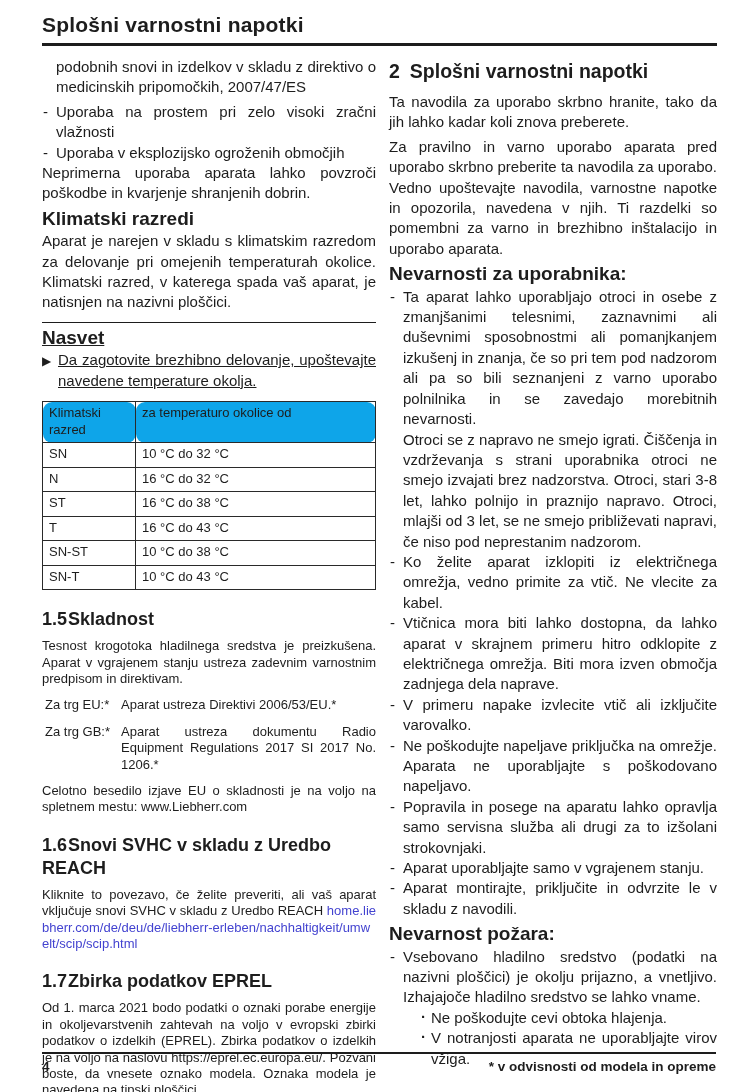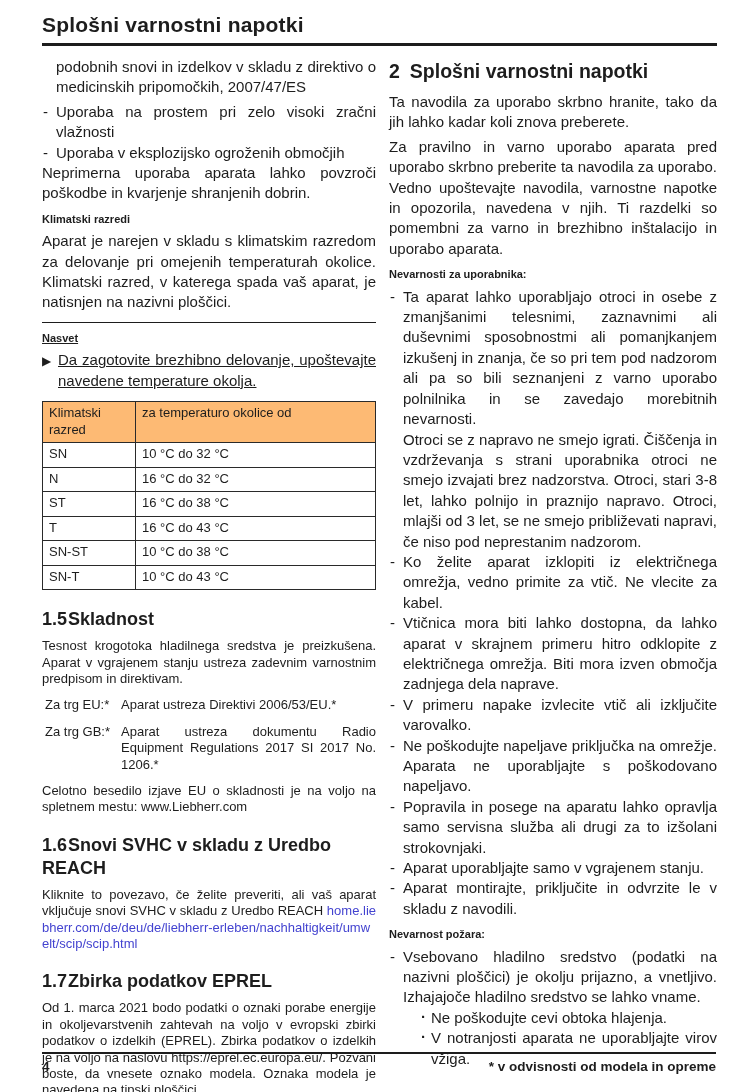--- a/index.html
+++ b/index.html
@@ -19,32 +19,32 @@
   .col-left{width:334px;flex:0 0 334px;}
   .col-right{width:328px;flex:0 0 328px;}
 
   .body-text{font-size:15px;line-height:20.4px;text-align:justify;hyphens:manual;}
   .body-text p{margin:0 0 4px 0;}
   .hang{padding-left:14px;}
   .dash-list{list-style:none;margin:0;padding:0;}
   .dash-list>li{position:relative;padding-left:14px;margin:0;}
   .dash-list>li::before{content:"-";position:absolute;left:1px;top:0;}
   .dash-list p{margin:0;}
-  .subhead{font-size:11px;font-weight:700;margin:5px 0 2px 0;text-align:left;}
+  .subhead{font-size:19px;font-weight:700;margin:5px 0 2px 0;text-align:left;}
 
   .tip-box{border-top:1.5px solid #1d1d1d;margin-top:9px;padding-top:5px;padding-bottom:8px;text-decoration:underline;}
   .tip-item{position:relative;padding-left:16px;}
   .tip-item .arrow{position:absolute;left:0;top:1px;font-size:12px;}
 
   table.climate{border-collapse:collapse;width:100%;font-size:13px;margin-top:2px;}
   table.climate th,table.climate td{
     border:1.6px solid #2a2a2a;text-align:left;font-weight:400;
     padding:3px 6px 4px 6px;line-height:16.5px;vertical-align:top;
   }
-  table.climate th{background:#fdba74;}
+  table.climate th{background:#0ea5e9;border-radius:9px;}
   table.climate .c1{width:80px;}
 
   .sec-head{font-size:18px;font-weight:700;margin:18px 0 7px 0;line-height:23px;text-align:left;}
   .sec-head .num{margin-right:1px;}
   .small-text{font-size:13px;line-height:16.4px;text-align:justify;hyphens:manual;}
   .small-text p{margin:0 0 10px 0;}
   .def-row{display:flex;margin:0 0 10px 0;}
   .def-row .lbl{flex:0 0 76px;padding-left:3px;}
   .def-row .val{flex:1;text-align:justify;}
   .link{color:#4343d0;word-break:break-all;}

